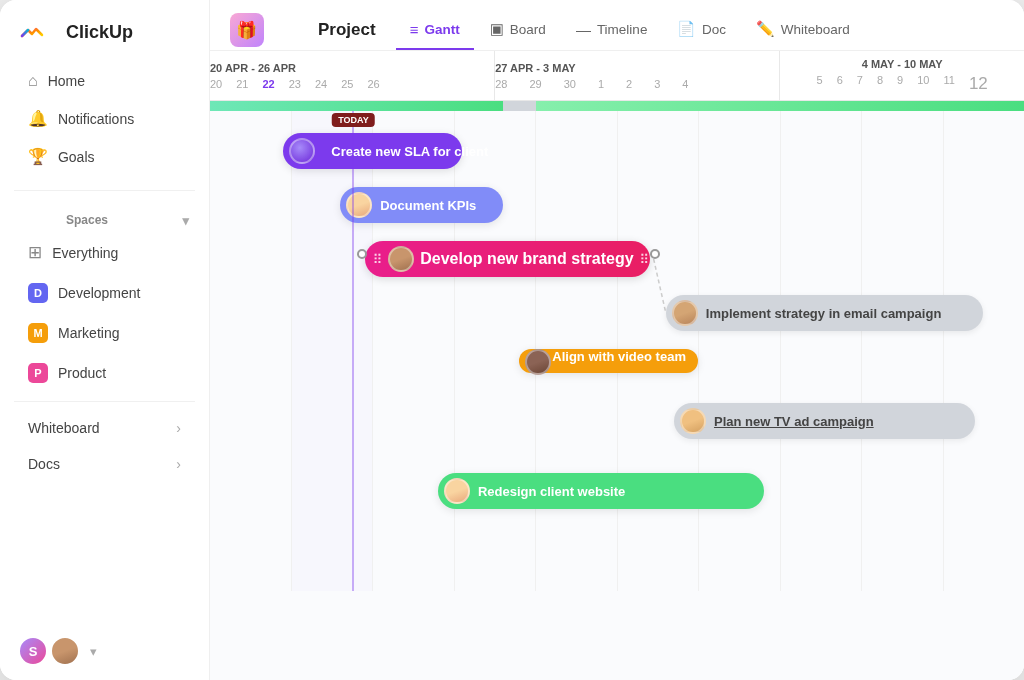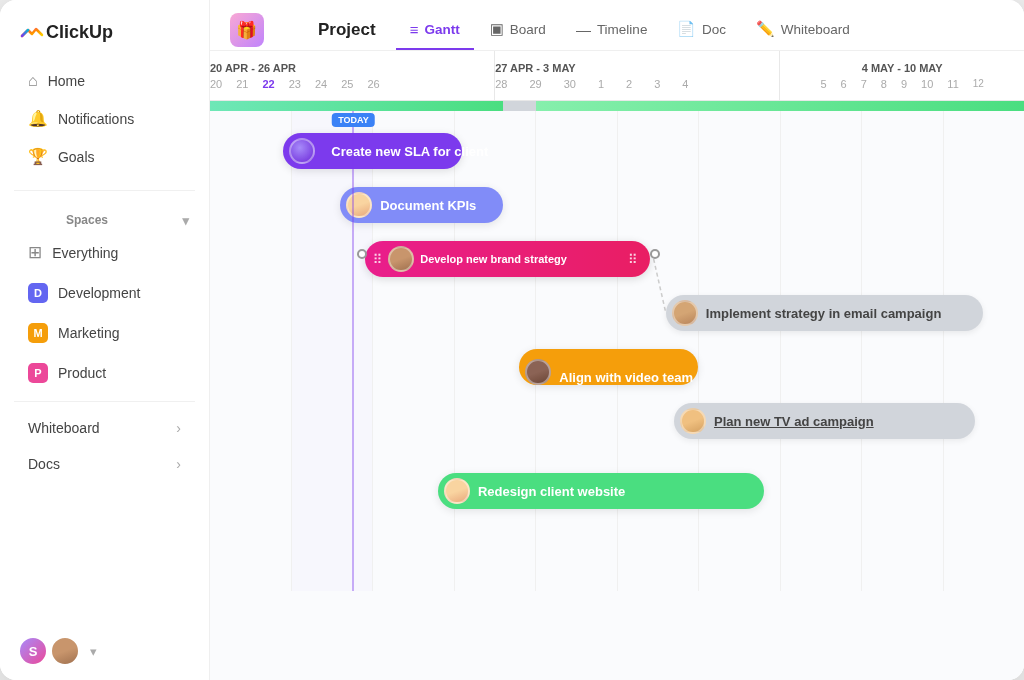--- a/index.html
+++ b/index.html
@@ -29,21 +29,21 @@
       display: flex;
       flex-direction: column;
       padding: 0;
       height: 100%;
       overflow-y: auto;
     }
     .logo-area {
       display: flex;
       align-items: center;
       padding: 18px 18px 10px 18px;
-      gap: 0;
+      gap: 20px;
     }
     .logo-icon {
       width: 28px;
       height: 28px;
     }
     .logo-text {
       font-size: 18px;
       font-weight: 700;
       color: #222;
     }
@@ -364,21 +364,21 @@
         <div style="flex:3; display:flex; flex-direction:column; justify-content:center; align-items:center;">
           <div style="font-size:11px;font-weight:700;color:#555;margin-bottom:4px;">4 MAY - 10 MAY</div>
           <div style="display:flex; gap:14px;">
             <span style="font-size:11px;color:#aaa;">5</span>
             <span style="font-size:11px;color:#aaa;">6</span>
             <span style="font-size:11px;color:#aaa;">7</span>
             <span style="font-size:11px;color:#aaa;">8</span>
             <span style="font-size:11px;color:#aaa;">9</span>
             <span style="font-size:11px;color:#aaa;">10</span>
             <span style="font-size:11px;color:#aaa;">11</span>
-            <span style="font-size:10px;color:#aaa;">12</span>
+            <span style="font-size:17px;color:#aaa;">12</span>
           </div>
         </div>
       </div>
 
       <div style="position:relative; height:10px; background:#f0f0f0; display:flex;">
         <div style="width:36%; height:100%; background:linear-gradient(90deg,#6ee7b7,#4ade80); border-radius:0;"></div>
         <div style="width:4%; height:100%; background:#d1d5db;"></div>
         <div style="width:60%; height:100%; background:linear-gradient(90deg,#86efac,#4ade80); border-radius:0;"></div>
       </div>
 
@@ -392,49 +392,49 @@
             <div style="flex:1;border-right:1px solid #f0f0f0;"></div>
             <div style="flex:1;border-right:1px solid #f0f0f0;"></div>
             <div style="flex:1;border-right:1px solid #f0f0f0;"></div>
             <div style="flex:1;border-right:1px solid #f0f0f0;"></div>
             <div style="flex:1;border-right:1px solid #f0f0f0;"></div>
             <div style="flex:1;border-right:1px solid #f0f0f0;"></div>
             <div style="flex:1;"></div>
           </div>
 
           <div style="position:absolute;top:0;left:17.5%;bottom:0;width:2px;background:rgba(124,58,237,0.4);z-index:5;">
-            <div style="position:absolute;top:2px;left:50%;transform:translateX(-50%);background:#3b82f6;color:#fff;font-size:9px;font-weight:700;padding:2px 6px;border-radius:4px;white-space:nowrap;">TODAY</div>
+            <div style="position:absolute;top:2px;left:50%;transform:translateX(-50%);background:#7f1d1d;color:#fff;font-size:9px;font-weight:700;padding:2px 6px;border-radius:4px;white-space:nowrap;">TODAY</div>
           </div>
 
           <div style="position:absolute;top:22px;left:9%;width:22%;height:36px;background:#7c3aed;border-radius:20px;display:flex;align-items:center;gap:16px;padding:0 14px 0 6px;box-shadow:0 2px 8px rgba(0,0,0,0.12);z-index:3;">
             <div style="width:26px;height:26px;border-radius:50%;background:radial-gradient(circle at 40% 35%,#a78bfa,#6d28d9);flex-shrink:0;border:2px solid rgba(255,255,255,0.4);"></div>
             <span style="font-size:13px;font-weight:600;color:#fff;white-space:nowrap;">Create new SLA for client</span>
           </div>
 
           <div style="position:absolute;top:76px;left:16%;width:20%;height:36px;background:#818cf8;border-radius:20px;display:flex;align-items:center;gap:8px;padding:0 14px 0 6px;box-shadow:0 2px 8px rgba(0,0,0,0.10);z-index:3;">
             <div style="width:26px;height:26px;border-radius:50%;background:linear-gradient(160deg,#f9d4a0 50%,#e8a87c 100%);flex-shrink:0;border:2px solid rgba(255,255,255,0.4);"></div>
             <span style="font-size:13px;font-weight:600;color:#fff;white-space:nowrap;">Document KPIs</span>
           </div>
 
           <div style="position:absolute;top:138px;left:calc(19% - 8px);width:10px;height:10px;border-radius:50%;border:2px solid #999;background:#fff;z-index:4;"></div>
           <div style="position:absolute;top:130px;left:19%;width:35%;height:36px;background:linear-gradient(90deg,#e91e8c,#e91e63);border-radius:20px;display:flex;align-items:center;gap:6px;padding:0 12px 0 8px;box-shadow:0 2px 8px rgba(0,0,0,0.14);z-index:3;">
             <span style="font-size:13px;opacity:0.8;color:#fff;cursor:grab;">⠿</span>
             <div style="width:26px;height:26px;border-radius:50%;background:linear-gradient(160deg,#c8956c 50%,#a0714f 100%);flex-shrink:0;border:2px solid rgba(255,255,255,0.4);"></div>
-            <span style="font-size:11px;font-weight:600;color:#fff;white-space:nowrap;">Develop new brand strategy</span>
+            <span style="font-size:16px;font-weight:600;color:#fff;white-space:nowrap;">Develop new brand strategy</span>
             <span style="font-size:13px;opacity:0.8;color:#fff;margin-left:auto;cursor:grab;">⠿</span>
           </div>
 
           <div style="position:absolute;top:138px;left:calc(54% + 0px);width:10px;height:10px;border-radius:50%;border:2px solid #999;background:#fff;z-index:4;"></div>
 
           <div style="position:absolute;top:184px;left:56%;width:39%;height:36px;background:#d1d5db;border-radius:20px;display:flex;align-items:center;gap:8px;padding:0 14px 0 6px;box-shadow:0 2px 6px rgba(0,0,0,0.08);z-index:3;">
             <div style="width:26px;height:26px;border-radius:50%;background:linear-gradient(160deg,#d4a574 50%,#b8845a 100%);flex-shrink:0;border:2px solid rgba(255,255,255,0.4);"></div>
             <span style="font-size:13px;font-weight:600;color:#444;white-space:nowrap;">Implement strategy in email campaign</span>
           </div>
 
-          <div style="position:absolute;top:238px;left:38%;width:22%;height:36px;background:#f59e0b;border-radius:20px;display:flex;align-items:flex-end;gap:8px;padding:0 14px 0 6px;box-shadow:0 2px 8px rgba(0,0,0,0.10);z-index:3;">
+          <div style="position:absolute;top:238px;left:38%;width:22%;height:24px;background:#f59e0b;border-radius:20px;display:flex;align-items:flex-start;gap:1px;padding:0 14px 0 6px;box-shadow:0 2px 8px rgba(0,0,0,0.10);z-index:3;">
             <div style="width:26px;height:26px;border-radius:50%;background:linear-gradient(160deg,#8B6355 50%,#6B4535 100%);flex-shrink:0;border:2px solid rgba(255,255,255,0.4);"></div>
             <span style="font-size:13px;font-weight:600;color:#fff;white-space:nowrap;">Align with video team</span>
           </div>
 
           <div style="position:absolute;top:292px;left:57%;width:37%;height:36px;background:#d1d5db;border-radius:20px;display:flex;align-items:center;gap:8px;padding:0 14px 0 6px;box-shadow:0 2px 6px rgba(0,0,0,0.07);z-index:3;">
             <div style="width:26px;height:26px;border-radius:50%;background:linear-gradient(160deg,#f0c080 50%,#d4a060 100%);flex-shrink:0;border:2px solid rgba(255,255,255,0.4);"></div>
             <span style="font-size:13px;font-weight:600;color:#444;white-space:nowrap;text-decoration:underline;">Plan new TV ad campaign</span>
           </div>
 
           <div style="position:absolute;top:362px;left:28%;width:40%;height:36px;background:#4ade80;border-radius:20px;display:flex;align-items:center;gap:8px;padding:0 14px 0 6px;box-shadow:0 2px 8px rgba(0,0,0,0.10);z-index:3;">

